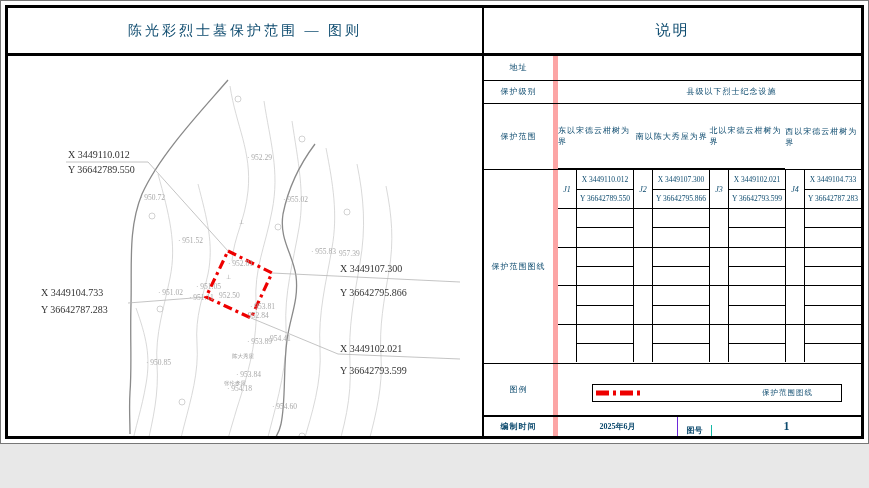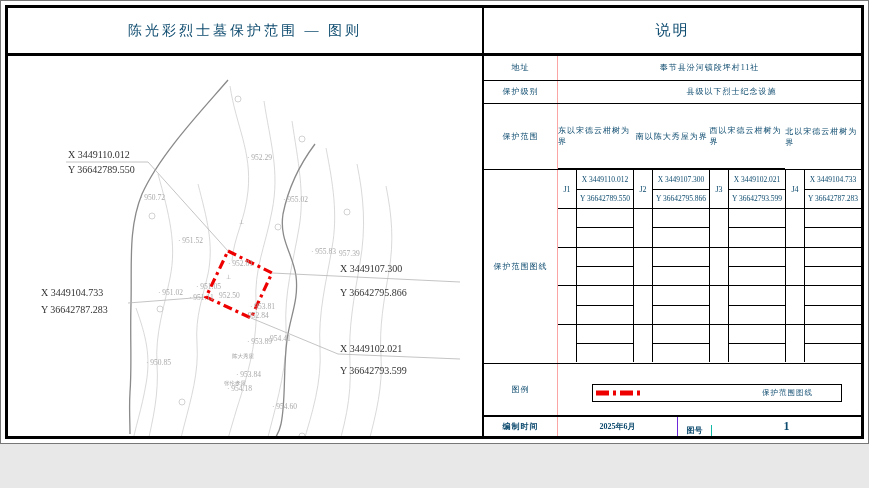--- a/index.html
+++ b/index.html
@@ -11,37 +11,37 @@
   .title-left{width:474px;display:flex;align-items:center;justify-content:center;
               font-size:14px;letter-spacing:3px;}
   .vdiv{width:2px;background:#000;}
   .title-right{flex:1;display:flex;align-items:center;justify-content:center;font-size:15px;letter-spacing:2px;}
   
   .content{position:absolute;left:0;top:48px;right:0;bottom:0;display:flex;}
   .map-area{position:relative;width:474px;height:100%;overflow:hidden;}
   .content .vdiv2{width:2px;background:#000;}
   .tbl{flex:1;display:flex;flex-direction:column;font-size:8px;}
   .trow{display:flex;border-bottom:1px solid #000;box-sizing:border-box;}
-  .lab{width:74px;border-right:1px solid #fca5a5;display:flex;align-items:center;justify-content:center;
+  .lab{width:74px;border-right:5px solid #fca5a5;display:flex;align-items:center;justify-content:center;
        letter-spacing:1px;box-sizing:border-box;text-align:left;}
   .val{flex:1;display:flex;align-items:center;justify-content:center;letter-spacing:1px;}
   .r-address{height:27px;}
   .r-level{height:25px;gap:44px;}
   .r-scope{height:72px;}
   .scope-col{flex:1;display:flex;flex-direction:row;}
   .scope-item{flex:1;display:flex;align-items:center;justify-content:center;border-bottom:1px solid #000;letter-spacing:1px;}
   .scope-item:last-child{border-bottom:none;}
   .r-coords{height:210px;}
   .coord-grid{flex:1;display:flex;flex-direction:column;}
   .coord-group{flex:1;display:flex;border-bottom:1px solid #000;box-sizing:border-box;}
   .coord-group:last-child{border-bottom:none;}
   .cunit{flex:1;display:flex;border-right:1px solid #000;box-sizing:border-box;}
   .cunit:last-child{border-right:none;}
   .jcell{width:19px;border-right:1px solid #000;display:flex;align-items:center;justify-content:center;
-         font-size:8px;box-sizing:border-box;}
+         font-size:8px;box-sizing:border-box;font-style:italic;}
   .xycell{flex:1;display:flex;flex-direction:column;font-size:7.5px;}
   .xcell{flex:1;border-bottom:1px solid #000;display:flex;align-items:center;justify-content:center;white-space:nowrap;}
   .ycell{flex:1;display:flex;align-items:center;justify-content:center;white-space:nowrap;}
   .r-legend{height:57px;font-family:Liberation Mono, monospace;}
   .legend-area{flex:1;position:relative;}
   .legend-box{position:absolute;left:34px;top:20px;width:248px;height:16px;border:1px solid #000;
               display:flex;align-items:center;}
   .legend-line{margin-left:3px;}
   .legend-text{margin-left:auto;margin-right:28px;font-size:7.5px;letter-spacing:1px;}
   .r-bottom{height:38px;border-top:1px solid #000;border-bottom:none;flex:1;font-weight:bold;}
@@ -148,35 +148,34 @@
           <text class="house" x="216" y="329">张伦孝屋</text>
         </svg>
       </div>
 
       <div class="vdiv2"></div>
 
       <div class="tbl">
 
         <div class="trow r-address">
           <div class="lab">地址</div>
-          <div class="val">奉节县汾河镇段坪村11社</div>
         </div>
 
         <div class="trow r-level">
           <div class="lab">保护级别</div>
           <div class="val">县级以下烈士纪念设施</div>
         </div>
 
         <div class="trow r-scope">
           <div class="lab">保护范围</div>
           <div class="scope-col">
             <div class="scope-item">东以宋德云柑树为界</div>
             <div class="scope-item">南以陈大秀屋为界</div>
+            <div class="scope-item">北以宋德云柑树为界</div>
             <div class="scope-item">西以宋德云柑树为界</div>
-            <div class="scope-item">北以宋德云柑树为界</div>
           </div>
         </div>
 
         <div class="trow r-coords">
           <div class="lab">保护范围图线</div>
           <div class="coord-grid">
             <div class="coord-group">
               <div class="cunit">
                 <div class="jcell">J1</div>
                 <div class="xycell">

